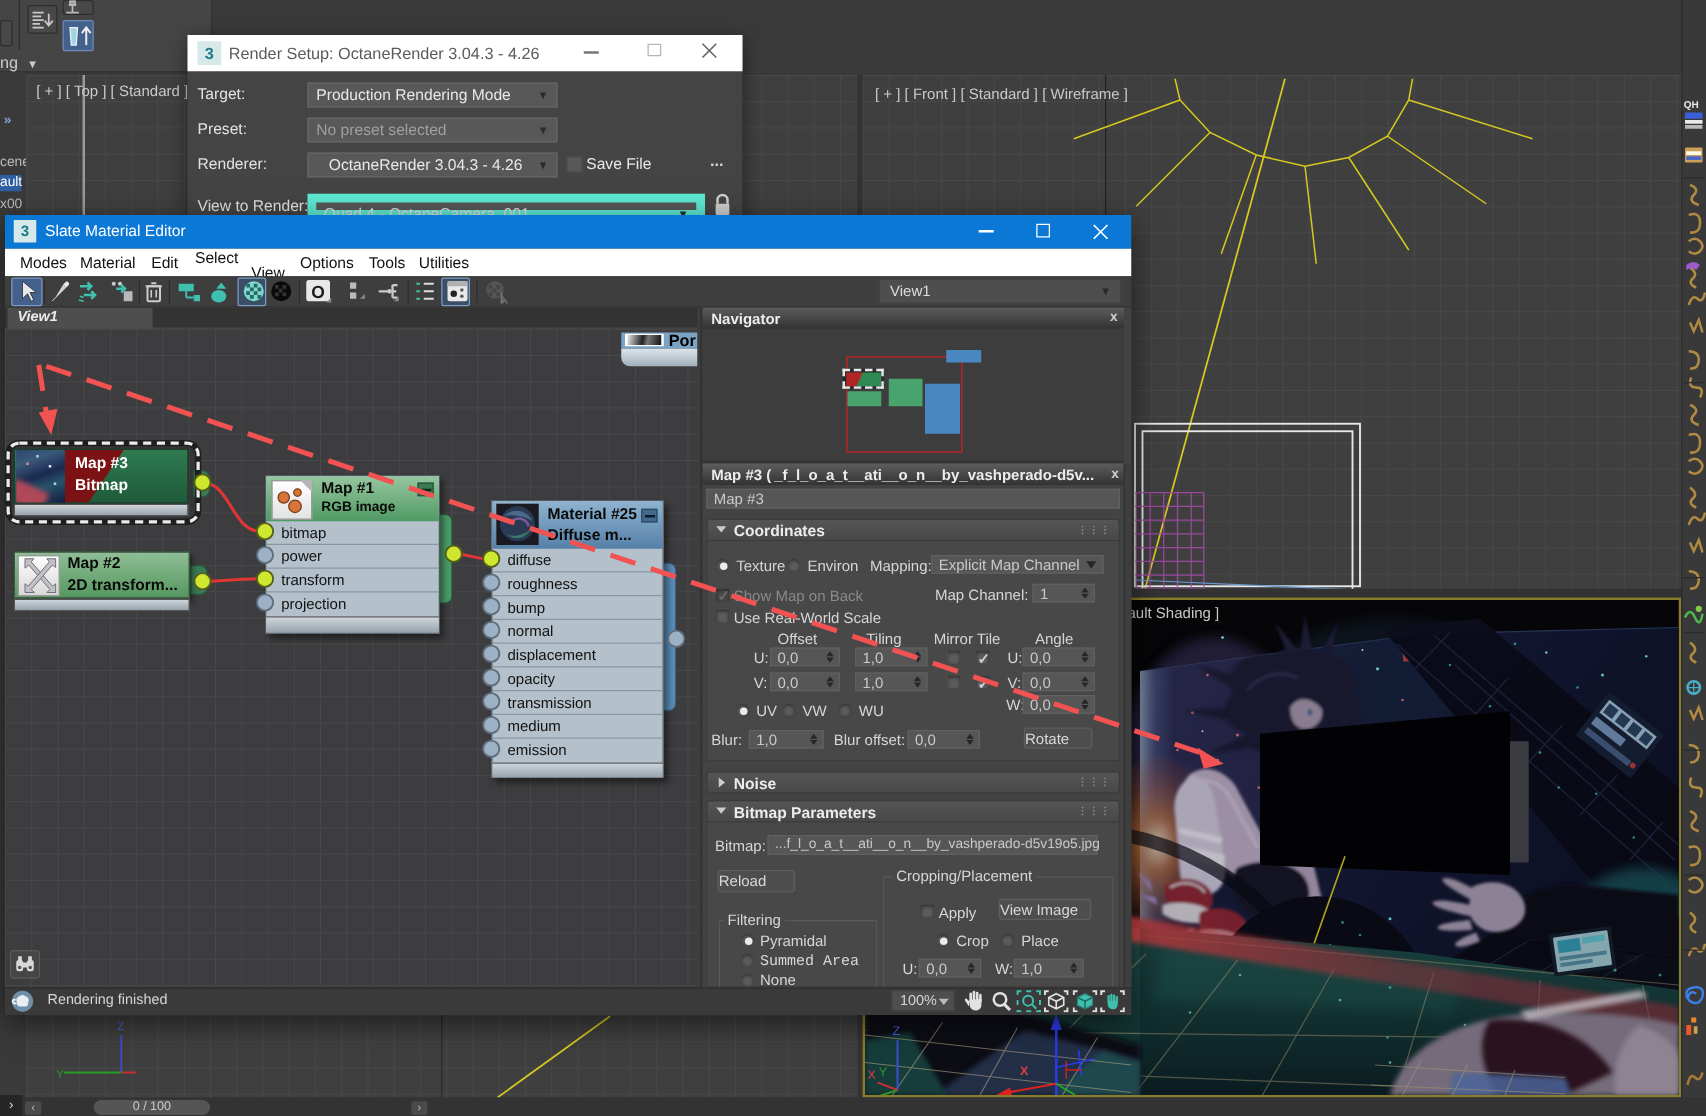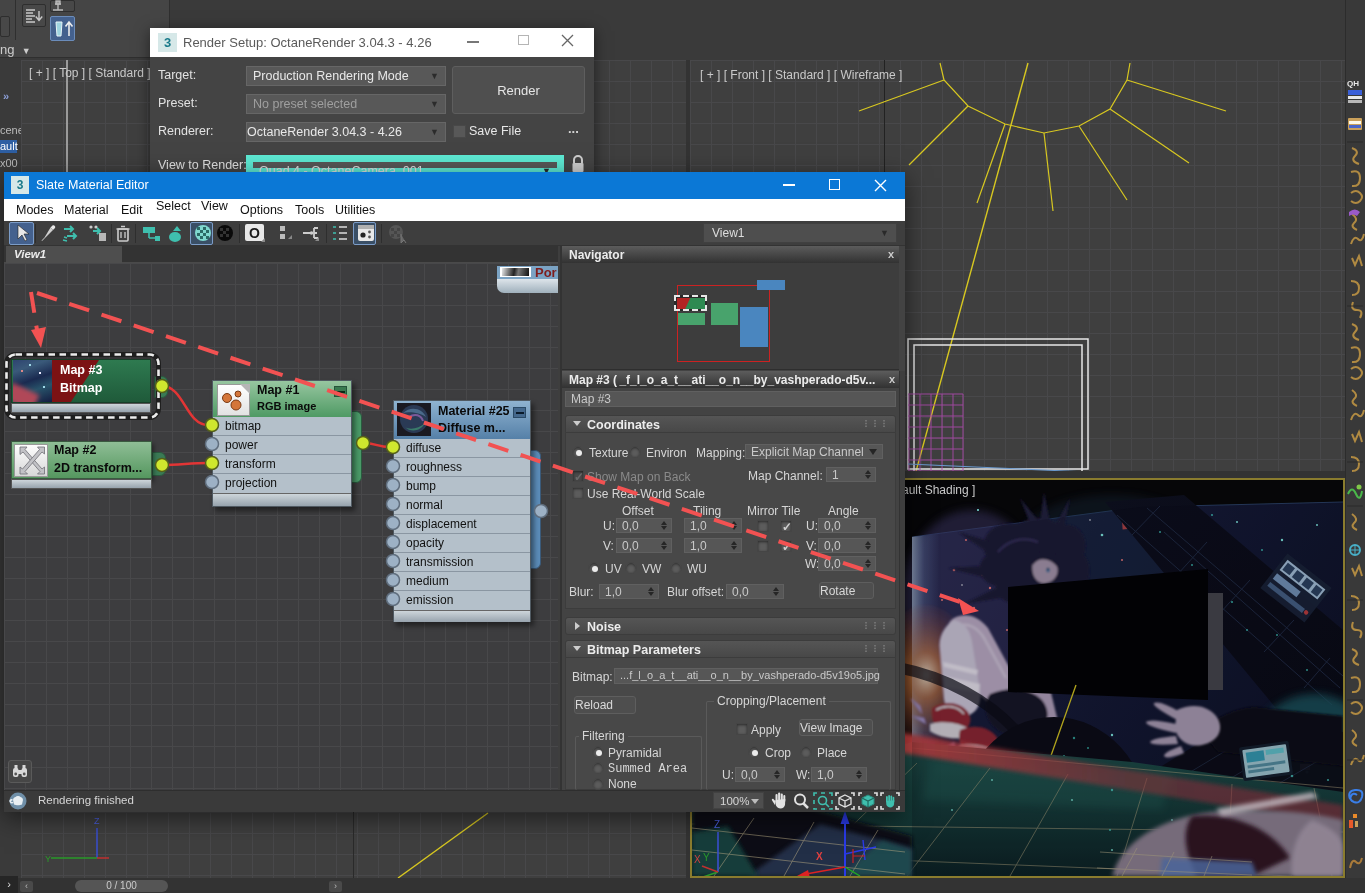--- a/index.html
+++ b/index.html
@@ -562,22 +562,21 @@
   <div class="abs" style="left:368px;top:7px;width:11px;height:10px;border:1px solid #b5b5b5;"></div>
   <svg class="abs" style="left:411px;top:6px;" width="13" height="13">
         <path d="M1 1 L12 12 M12 1 L1 12" stroke="#666" stroke-width="1.3"></path>
       </svg>
 
   <div class="abs" style="left:8px;top:40px;color:#e2e2e2;font-size:12.5px;">Target:</div>
   <div class="abs" style="left:96px;top:38px;width:200px;height:20px;background:#585858;border:1px solid #666;color:#e8e8e8;font-size:12.5px;line-height:19px;padding-left:6px;">Production Rendering Mode<span style="position:absolute;right:6px;top:0;color:#2b2b2b;font-size:9px;">▼</span></div>
   <div class="abs" style="left:8px;top:68px;color:#e2e2e2;font-size:12.5px;">Preset:</div>
   <div class="abs" style="left:96px;top:66px;width:200px;height:20px;background:#585858;border:1px solid #666;color:#9f9f9f;font-size:12.5px;line-height:19px;padding-left:6px;">No preset selected<span style="position:absolute;right:6px;top:0;color:#2b2b2b;font-size:9px;">▼</span></div>
   <div class="abs" style="left:8px;top:96px;color:#e2e2e2;font-size:12.5px;">Renderer:</div>
-  <div class="abs" style="left:96px;top:94px;width:200px;height:20px;background:#585858;border:1px solid #666;color:#e8e8e8;font-size:12.5px;line-height:19px;padding-left:0;">OctaneRender 3.04.3 - 4.26<span style="position:absolute;right:6px;top:0;color:#2b2b2b;font-size:9px;">▼</span></div>
-  <div class="abs" style="left:302px;top:38px;width:133px;height:48px;background:#4f4f4f;border:1px solid #5e5e5e;border-radius:3px;color:#e5e5e5;font-size:13px;text-align:center;line-height:48px;">Render</div>
+  <div class="abs" style="left:96px;top:94px;width:200px;height:20px;background:#585858;border:1px solid #666;color:#e8e8e8;font-size:12.5px;line-height:19px;padding-left:16px;">OctaneRender 3.04.3 - 4.26<span style="position:absolute;right:6px;top:0;color:#2b2b2b;font-size:9px;">▼</span></div>
   <div class="abs" style="left:303px;top:97px;width:13px;height:13px;background:#585858;border:1px solid #484848;"></div>
   <div class="abs" style="left:319px;top:96px;color:#e8e8e8;font-size:12.5px;">Save File</div>
   <div class="abs" style="left:418px;top:93px;color:#d5d5d5;font-size:13px;font-weight:bold;">...</div>
   <div class="abs" style="left:8px;top:130px;color:#e2e2e2;font-size:12.5px;">View to Render:</div>
   <div class="abs" style="left:96px;top:127px;width:318px;height:20px;background:#585858;border:7px solid #5eead4;color:#e0e0e0;font-size:12.5px;line-height:19px;padding-left:6px;">Quad 4 - OctaneCamera_001<span style="position:absolute;right:6px;top:0;color:#2b2b2b;font-size:9px;">▼</span></div>
   <svg class="abs" style="left:420px;top:126px;" width="16" height="20" viewBox="0 0 16 20">
         <path d="M4 9V6a4 4 0 0 1 8 0v3" stroke="#cfcfcf" stroke-width="2" fill="none"></path>
         <rect x="2.5" y="9" width="11" height="9" rx="1" fill="#cfcfcf"></rect>
       </svg>
 </div>
@@ -591,21 +590,21 @@
   <div class="abs" style="left:825px;top:7px;width:11px;height:11px;border:1.4px solid #fff;"></div>
   <svg class="abs" style="left:870px;top:7px;" width="13" height="13">
         <path d="M1 1 L12 12 M12 1 L1 12" stroke="#fff" stroke-width="1.4"></path>
       </svg>
 
   <div class="abs" style="left:0;top:27px;width:901px;height:22px;background:#fff;color:#111;font-size:12.5px;">
     <span class="abs" style="left:12px;top:4px;">Modes</span>
     <span class="abs" style="left:60px;top:4px;">Material</span>
     <span class="abs" style="left:117px;top:4px;">Edit</span>
     <span class="abs" style="left:152px;top:0;">Select</span>
-    <span class="abs" style="left:197px;top:0;text-align:center;">View</span>
+    <span class="abs" style="left:197px;top:12px;text-align:center;">View</span>
     <span class="abs" style="left:236px;top:4px;">Options</span>
     <span class="abs" style="left:291px;top:4px;">Tools</span>
     <span class="abs" style="left:331px;top:4px;">Utilities</span>
   </div>
 
   <div id="stoolbar" class="abs" style="left:0;top:49px;width:901px;height:25px;background:#3e3e3e;border-bottom:1px solid #333;">
     <div class="abs" style="left:5px;top:1px;width:25px;height:23px;background:#44618e;border:1px solid #7b9cc8;border-radius:2px;"></div>
     <svg class="abs" style="left:11px;top:3px;" width="14" height="18">
           <path d="M3 1 L3 15 L7 11 L10 17 L12 16 L9 10 L14 10 Z" fill="#e8e8e8" stroke="#222" stroke-width=".6"></path>
         </svg>
@@ -715,21 +714,21 @@
 
   <div id="nodeview" class="abs" style="left:0;top:74px;width:554px;height:544px;background:#3c3c3e;overflow:hidden;">
     <div class="abs grid" style="left:0;top:17px;width:554px;height:527px;background-color:#3d3d3f;"></div>
 
     <div class="abs" style="left:0;top:0;width:554px;height:17px;background:#333;border-bottom:1px solid #4a4a4a;"></div>
     <div class="abs" style="left:2px;top:0;width:116px;height:17px;background:#4e4e4e;color:#ececec;font-size:11.5px;font-weight:bold;font-style:italic;padding:2px 0 0 8px;">View1</div>
 
     <div class="abs" style="left:493px;top:20px;width:61px;height:13px;background:#7ba3c4;">
       <div class="abs" style="left:3px;top:1px;width:31px;height:10px;background:#fff;"></div>
       <div class="abs" style="left:5px;top:2px;width:27px;height:8px;background:linear-gradient(100deg,#e8e8e8,#222 45%,#777 60%,#111);"></div>
-      <div class="abs" style="left:38px;top:-1px;color:#7f1d1d;font-weight:bold;font-size:13px;">Por</div>
+      <div class="abs" style="left:38px;top:-1px;color:#000000;font-weight:bold;font-size:13px;">Por</div>
     </div>
     <div class="abs" style="left:493px;top:33px;width:61px;height:14px;background:linear-gradient(#dde4ea,#9fb0bc);border-radius:0 0 0 7px;"></div>
 
     <svg class="abs" style="left:0;top:0;" width="554" height="544" viewBox="0 0 554 544">
       <g stroke="#e23535" stroke-width="2.4" fill="none">
         <path d="M158 140 C 180 140, 182 179, 204 179"></path>
         <path d="M158 219 C 176 219, 186 217, 204 217"></path>
         <path d="M359 197 C 372 197, 374 201, 385 201"></path>
       </g>
     </svg>

